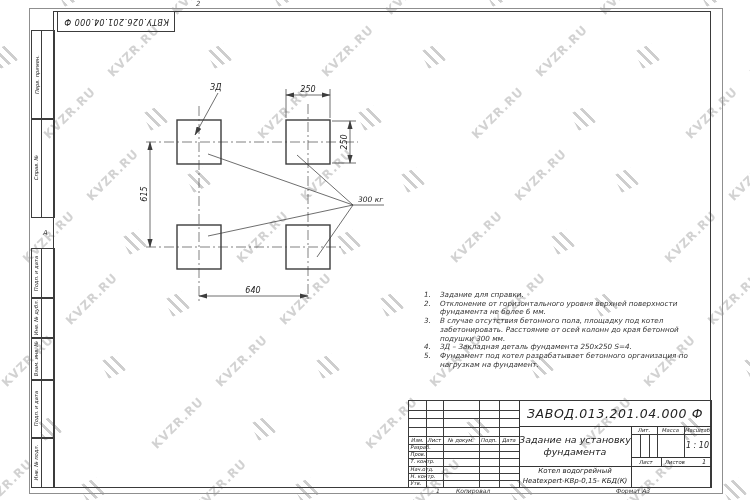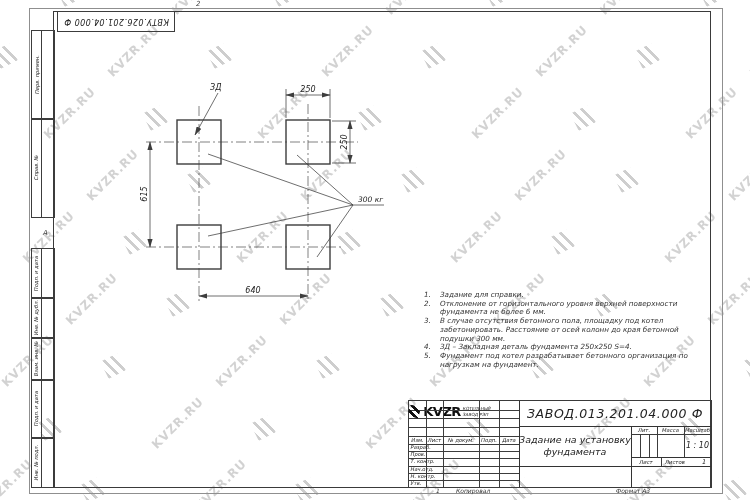--- a/index.html
+++ b/index.html
@@ -290,34 +290,30 @@
     <div class="sig" style="top:43.3px;">Разраб.</div>
     <div class="sig" style="top:50.5px;">Пров.</div>
     <div class="sig" style="top:57.6px;">Т. контр.</div>
     <div class="sig" style="top:64.8px;">Нач.отд.</div>
     <div class="sig" style="top:72px;">Н. контр.</div>
     <div class="sig" style="top:79.1px;">Утв.</div>
 
     <div id="tb-desig" class="cellc">ЗАВОД.013.201.04.000 Ф</div>
     <div id="tb-title" class="cellc">Задание на установку
 фундамента</div>
+    <div id="tb-product" class="cellc">Котел водогрейный
+Heatexpert-КВр-0,15- КБД(К)</div>
 
     <div class="lbl" style="left:235px;top:27px;transform:translateX(-50%);">Лит.</div>
     <div class="lbl" style="left:261.5px;top:27px;transform:translateX(-50%);">Масса</div>
     <div class="lbl" style="left:288.5px;top:27px;transform:translateX(-50%);">Масштаб</div>
     <div id="tb-scale" class="cellc">1 : 10</div>
     <div class="lbl" style="left:237px;top:58.5px;transform:translateX(-50%);">Лист</div>
     <div class="lbl" style="left:256px;top:58.5px;">Листов</div>
     <div class="lbl" style="left:293px;top:58px;font-size:6.5px;">1</div>
 
-    <div id="tb-logo">
-      <span id="logo-icon"></span>
-      <span id="logo-word">KVZR</span>
-      <span id="logo-sub">КОТЕЛЬНЫЙ
-ЗАВОД РЭП</span>
-    </div>
   </div>
 
   <div class="fut" style="left:436px;top:487.5px;">1</div>
   <div class="fut" style="left:456px;top:487.5px;">Копировал</div>
   <div class="fut" style="left:616px;top:487.5px;">Формат А3</div>
 
 </div>
 
 </body></html>

